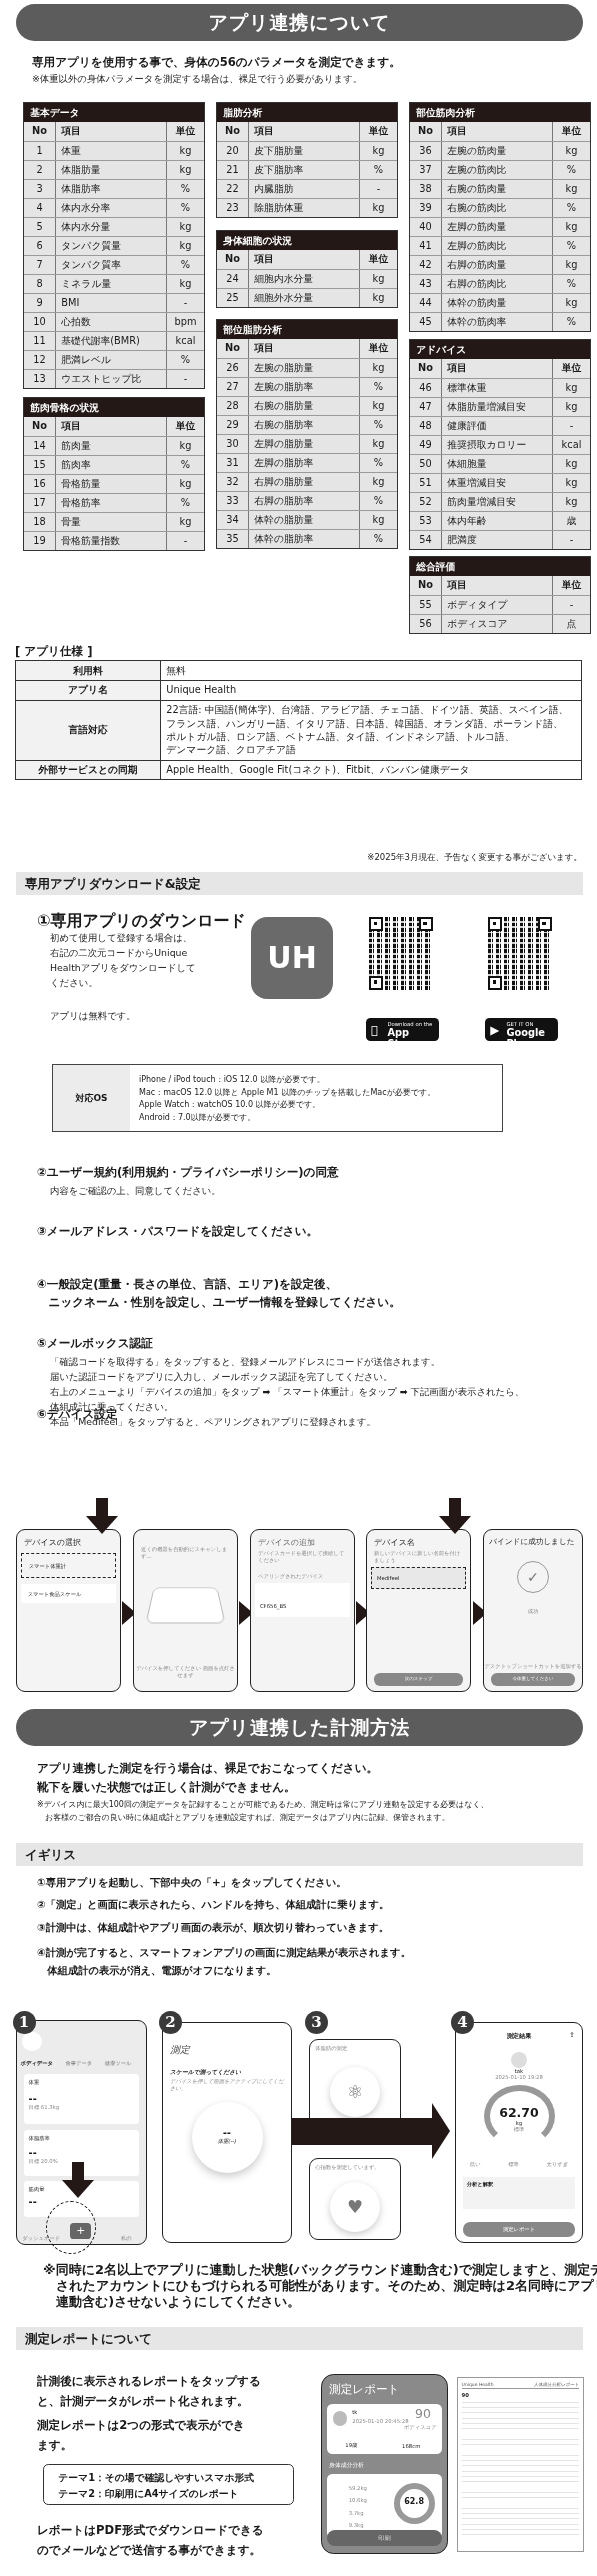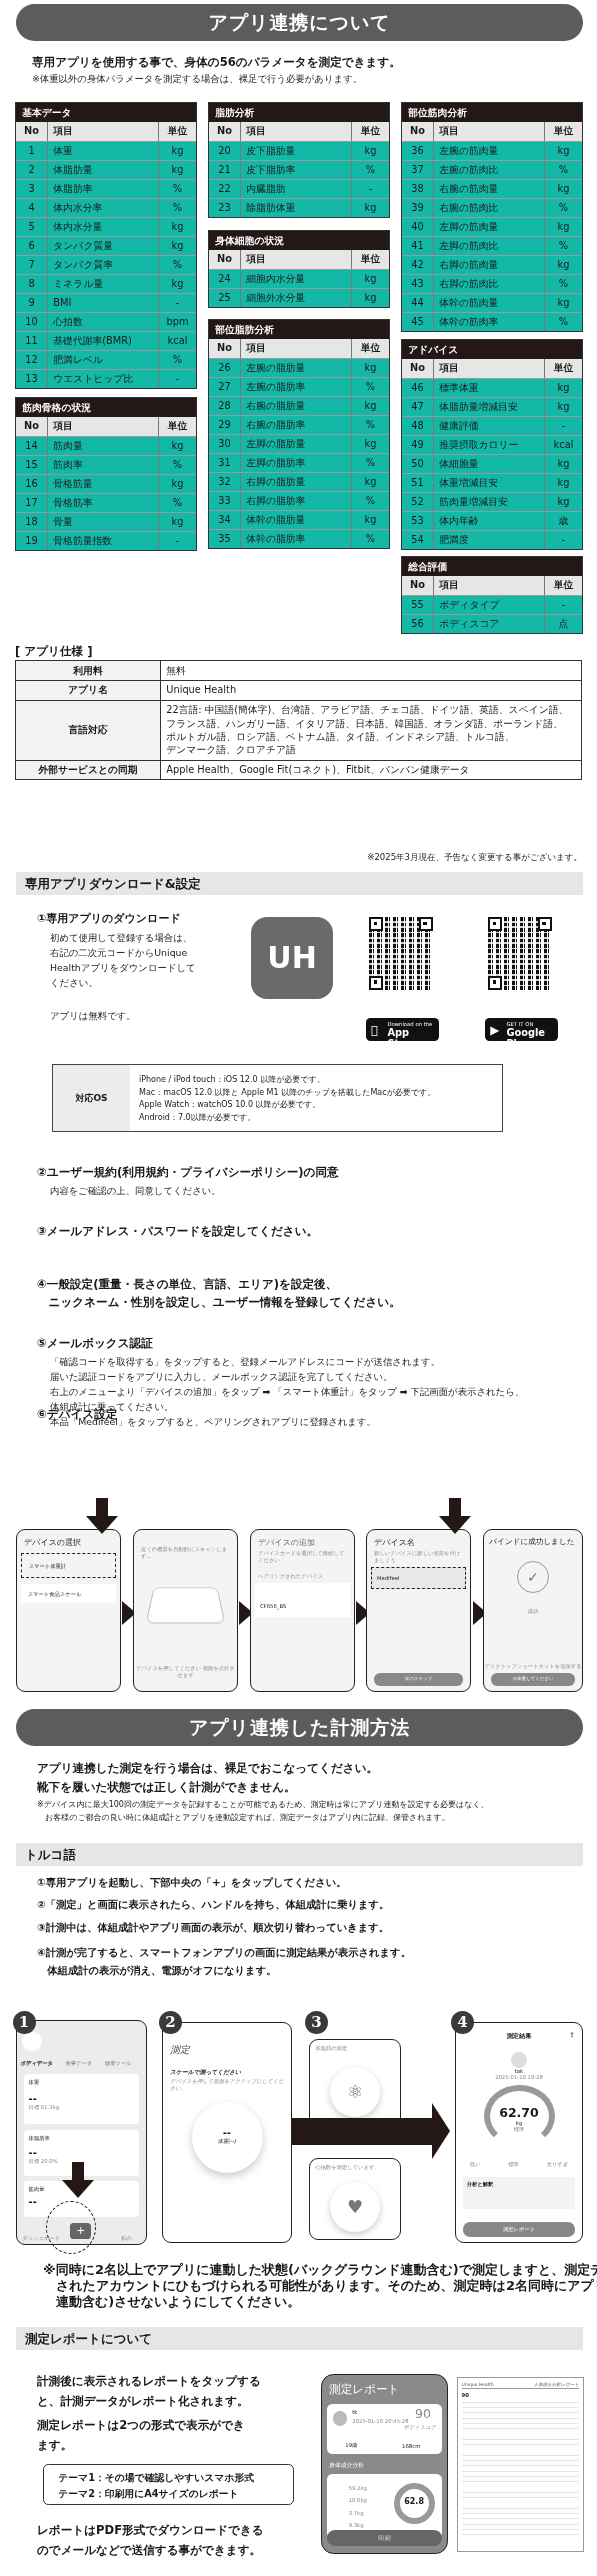--- a/index.html
+++ b/index.html
@@ -2,21 +2,21 @@
 <html style="font-size:14.3px"><head>
 <meta charset="utf-8">
 <style>
   * { box-sizing: border-box; margin: 0; padding: 0; }
   body { width: 597px; height: 2576px; background: #fff; font-family: "DejaVu Sans", sans-serif; color: #1a1a1a; position: relative; overflow: hidden; }
   .abs { position: absolute; }
   .pill { left: 16px; width: 567px; height: 37px; background: #5c5c5c; border-radius: 19px; color: #fff; font-weight: bold; font-size: 19px; text-align: center; line-height: 37px; letter-spacing: 0.9px; }
   .lead { font-weight: bold; font-size: 11.6px; }
   .note { font-size: 9.4px; color: #222; }
   
-  .ptable { position: absolute; border: 0.9px solid #333; background: #14b8a6; }
+  .ptable { position: absolute; border: 0.9px solid #333; background: #e5e5e5; margin-left: 8px; }
   .ptable .th { background: #231815; color: #fff; font-weight: bold; font-size: 9.8px; height: 19px; line-height: 19px; padding-left: 6.2px; }
   .ptable .row { display: flex; height: 19px; border-top: 0.9px solid #9a9a9a; font-size: 9.8px; line-height: 18px; }
   .ptable .row.head { background: #e6e6e6; font-weight: bold; border-top: none; }
   .ptable .c-no { width: 32px; text-align: center; border-right: 0.9px solid #777; }
   .ptable .c-item { flex: 1; padding-left: 5.3px; border-right: 0.9px solid #777; white-space: nowrap; overflow: hidden; }
   .ptable .c-unit { width: 37px; text-align: center; }
   
   .spec { position: absolute; left: 15px; width: 567px; border: 0.9px solid #333; border-collapse: collapse; font-size: 9.8px; }
   .spec td { border: 0.9px solid #333; padding: 2.7px 5.3px; vertical-align: middle; line-height: 13.4px; }
   .spec td.k { width: 145px; text-align: center; background: #f2f2f2; font-weight: bold; }
@@ -412,21 +412,21 @@
       </tr>
       <tr>
         <td class="k">外部サービスとの同期</td>
                   <td style="white-space:pre-line;">Apple Health、Google Fit(コネクト)、Fitbit、バンバン健康データ</td>
       </tr>
     </tbody>
 </table>
 <div class="abs note" style="right:15px; top:852px; font-size:8.5px;">※2025年3月現在、予告なく変更する事がございます。</div>
 
 <div class="abs bar" style="top:872px;">専用アプリダウンロード&amp;設定</div>
-<div class="abs step-h" style="left:37px; top:911px; font-size:11px;">①専用アプリのダウンロード</div>
+<div class="abs step-h" style="left:37px; top:911px; font-size:16px;">①専用アプリのダウンロード</div>
 <div class="abs step-t" style="left:50px; top:930px; white-space:pre-line;">初めて使用して登録する場合は、
 右記の二次元コードからUnique
 Healthアプリをダウンロードして
 ください。</div>
 <div class="abs step-t" style="left:50px; top:1008px;">アプリは無料です。</div>
 
 <div class="abs" style="left:251px; top:917px; width:82px; height:82px; background:#6a6a6a; border-radius:16px; color:#fff; font-size:30px; font-weight:bold; text-align:center; line-height:82px;"><span>UH</span></div>
 
 <div class="qr" style="left:369px; top:917px;">
   <div class="fp" style="left:0;top:0;"></div>
@@ -511,21 +511,21 @@
   <div class="tiny" style="position:absolute; bottom:21.4px; left:0; right:0; text-align:center;">デスクトップショートカットを追加する</div>
   <div style="position:absolute; left:7.1px; right:7.1px; bottom:5.3px; height:12.5px; background:#888; border-radius:6.2px; color:#fff; font-size:4.5px; text-align:center; line-height:12.5px;">今体重してください</div>
 </div>
 
 <div class="abs pill" style="top:1709px;">アプリ連携した計測方法</div>
 <div class="abs lead" style="left:37px; top:1761px;">アプリ連携した測定を行う場合は、裸足でおこなってください。</div>
 <div class="abs lead" style="left:37px; top:1780px;">靴下を履いた状態では正しく計測ができません。</div>
 <div class="abs" style="left:37px; top:1799px; font-size:8px; line-height:12.5px; white-space:pre;">※デバイス内に最大100回の測定データを記録することが可能であるため、測定時は常にアプリ連動を設定する必要はなく、
 　お客様のご都合の良い時に体組成計とアプリを連動設定すれば、測定データはアプリ内に記録、保管されます。</div>
 
-<div class="abs bar" style="top:1843px;">トルコ語</div>
+<div class="abs bar" style="top:1843px;">イギリス</div>
 <div class="abs step-t" style="left:37px; top:1875px; font-weight:bold; font-size:10.3px;">①専用アプリを起動し、下部中央の「+」をタップしてください。</div>
 <div class="abs step-t" style="left:37px; top:1897px; font-weight:bold; font-size:10.3px;">②「測定」と画面に表示されたら、ハンドルを持ち、体組成計に乗ります。</div>
 <div class="abs step-t" style="left:37px; top:1920px; font-weight:bold; font-size:10.3px;">③計測中は、体組成計やアプリ画面の表示が、順次切り替わっていきます。</div>
 <div class="abs step-t" style="left:37px; top:1943px; font-weight:bold; font-size:10.3px; white-space:pre; line-height:18px;">④計測が完了すると、スマートフォンアプリの画面に測定結果が表示されます。
 　体組成計の表示が消え、電源がオフになります。</div>
 
 <div class="phone" style="left:16px; top:2020px; width:131px; height:225px; background:#ececec;">
   <div style="position:absolute; left:5.3px; top:10.7px; width:19.6px; height:19.6px; border-radius:50%; background:#fff;"></div>
   <div style="position:absolute; left:3.6px; top:39px; font-size:5.3px; display:flex; gap:12.5px;">
     <span style="font-weight:bold;">ボディデータ</span>

